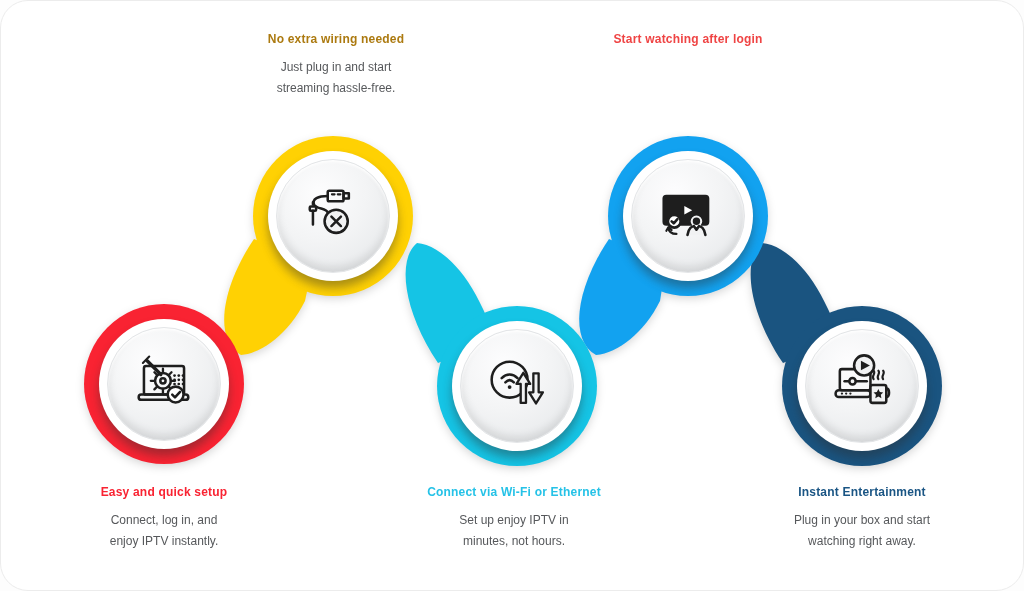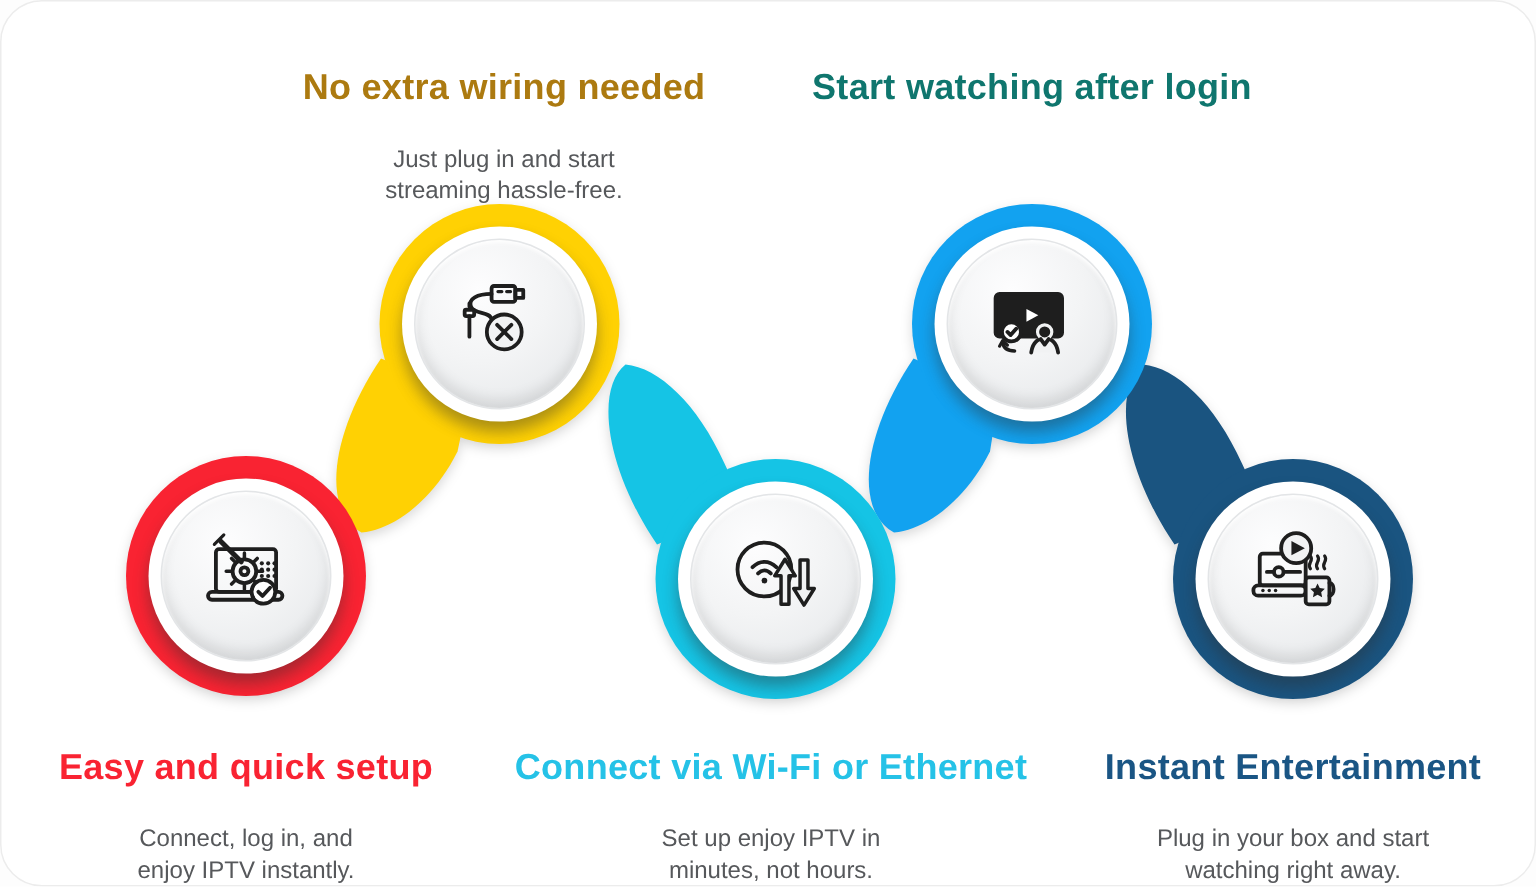--- a/index.html
+++ b/index.html
@@ -20,23 +20,23 @@
     background:radial-gradient(circle at 38% 30%, #fdfdfe 0%, #f3f4f5 45%, #e8eaec 82%, #e1e3e5 100%);
     box-shadow:inset 0 2px 3px #ffffff, inset 0 -5px 9px rgba(0,0,0,0.10);
     border:1px solid #e3e5e7;box-sizing:border-box;
     display:flex;align-items:center;justify-content:center;
   }
   .plate svg{width:76px;height:76px;}
   .label{
     position:absolute;z-index:3;width:380px;transform:translateX(-50%);
     text-align:center;
   }
-  .label .title{font-size:24px;font-weight:bold;letter-spacing:0.2px;margin-top:13px;}
+  .label .title{font-size:12px;font-weight:bold;letter-spacing:0.2px;}
   .label .desc{
-    margin-top:23px;font-size:16px;line-height:21px;color:#56585b;white-space:pre-line;
+    margin-top:11px;font-size:12px;line-height:21px;color:#56585b;white-space:pre-line;
   }
 </style>
 </head>
 <body>
 
 <div class="card">
 
   <svg class="blobs" width="1024" height="591" viewBox="0 0 1024 591">
 
     <path d="M782 362 C747 310 741 258 761 242 C783 244 809 268 827 308 L841 338 Z" fill="#1a5480"></path>
@@ -162,21 +162,21 @@
     </div>
   </div>
 
   <div class="label" style="left:335px;top:31px">
     <div class="title" style="color: rgb(172, 122, 16);">No extra wiring needed</div>
     <div class="desc">Just plug in and start
 streaming hassle-free.</div>
   </div>
 
   <div class="label" style="left:687px;top:31px">
-    <div class="title" style="color: #0f766e;">Start watching after login</div>
+    <div class="title" style="color: #ef4444;">Start watching after login</div>
   </div>
 
   <div class="label" style="left:163px;top:484px">
     <div class="title" style="color: rgb(249, 35, 50);">Easy and quick setup</div>
     <div class="desc">Connect, log in, and
 enjoy IPTV instantly.</div>
   </div>
 
   <div class="label" style="left:513px;top:484px">
     <div class="title" style="color: rgb(37, 194, 231);">Connect via Wi-Fi or Ethernet</div>

